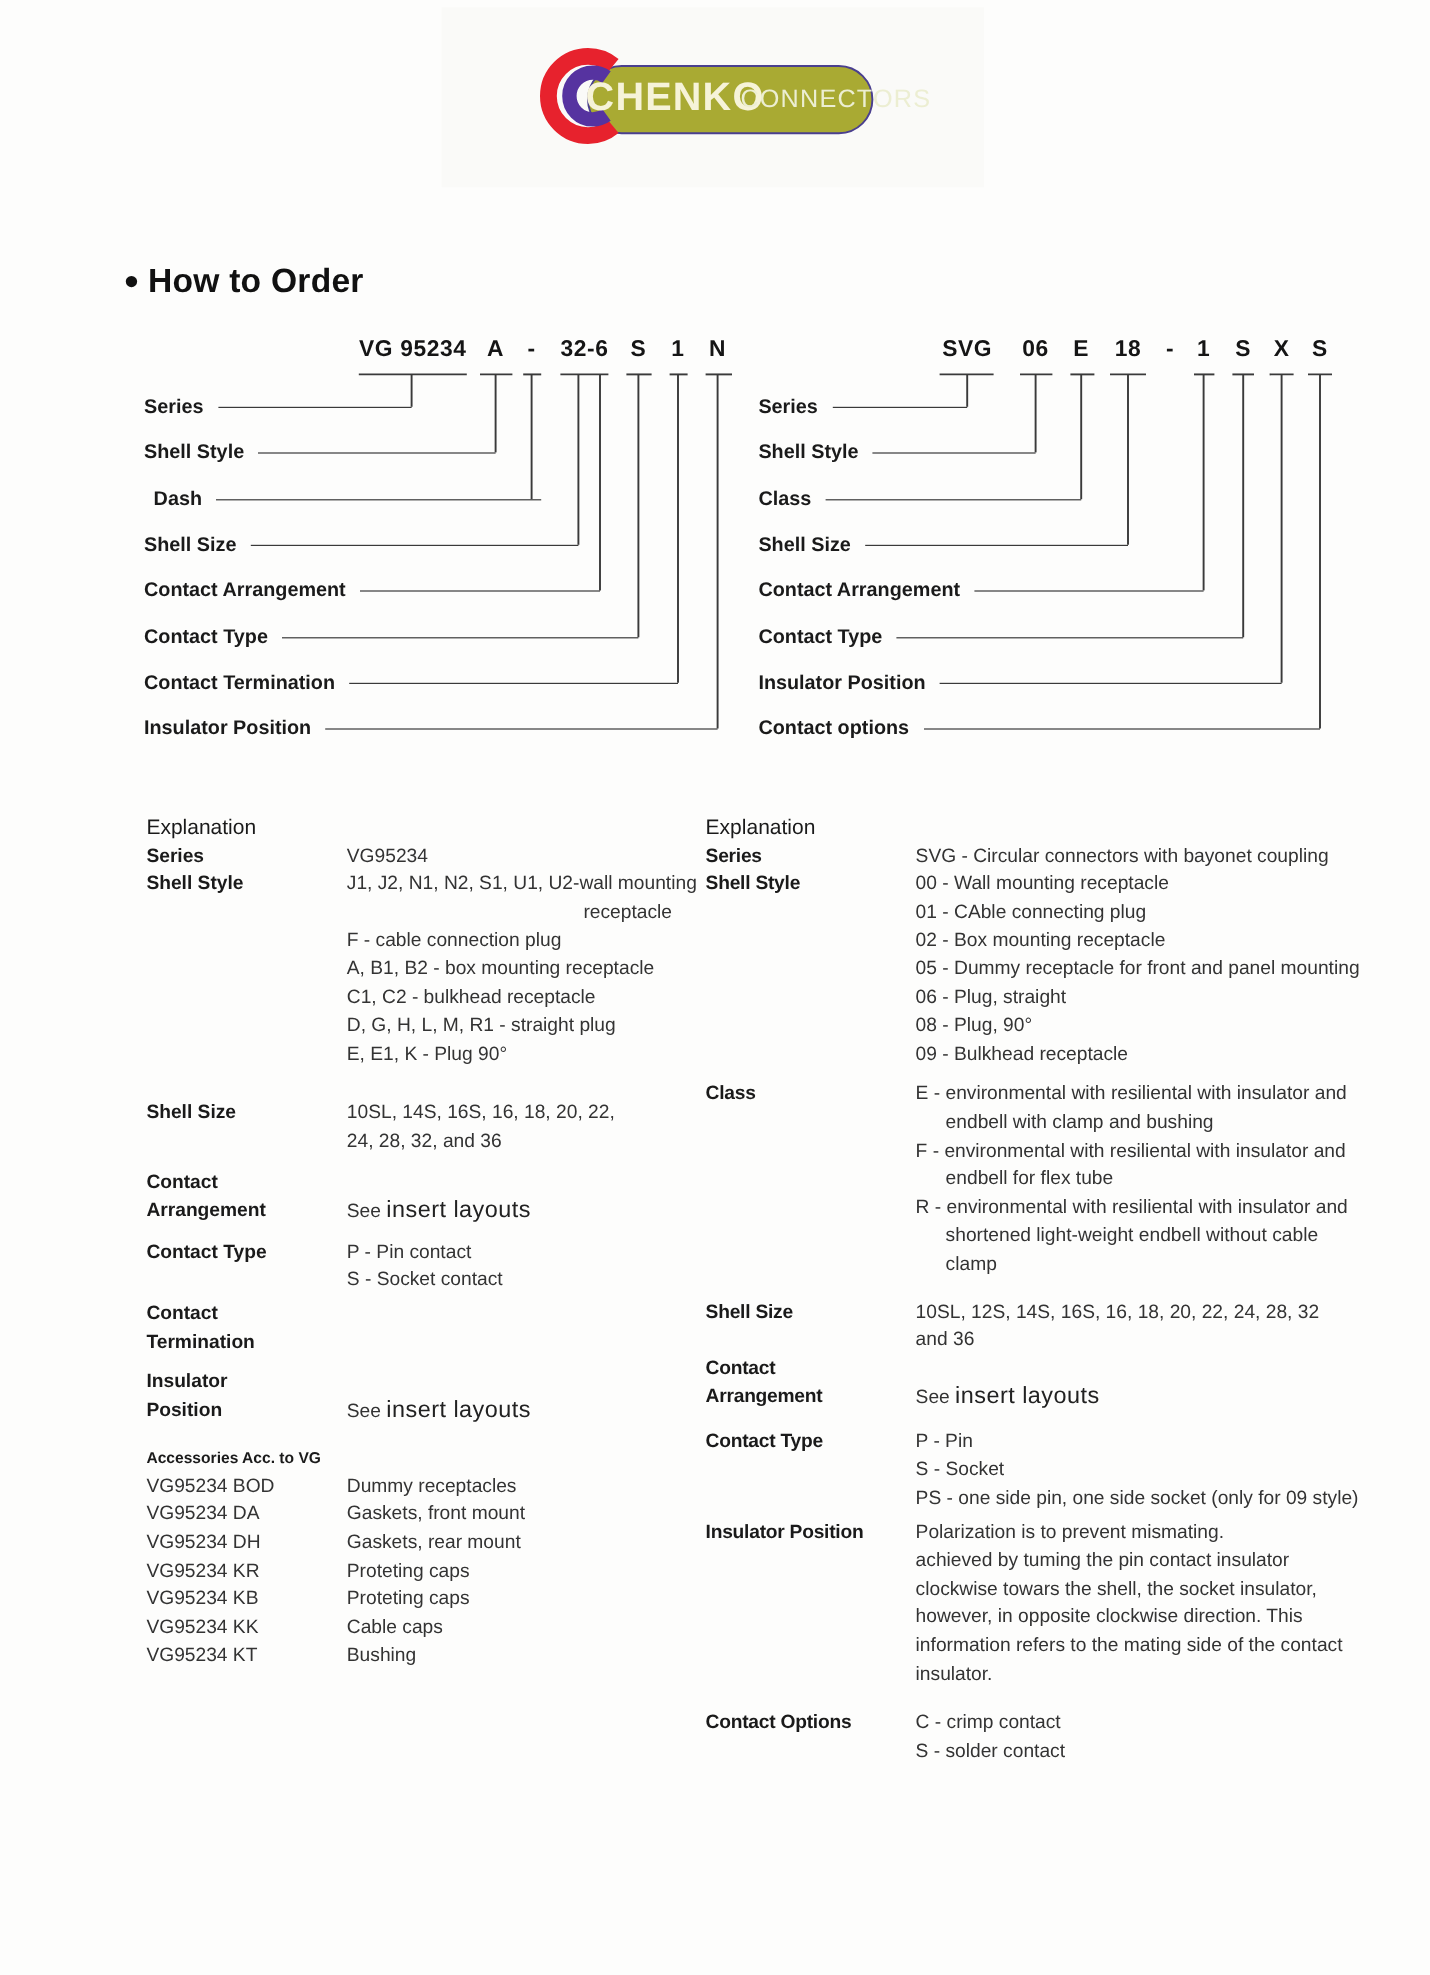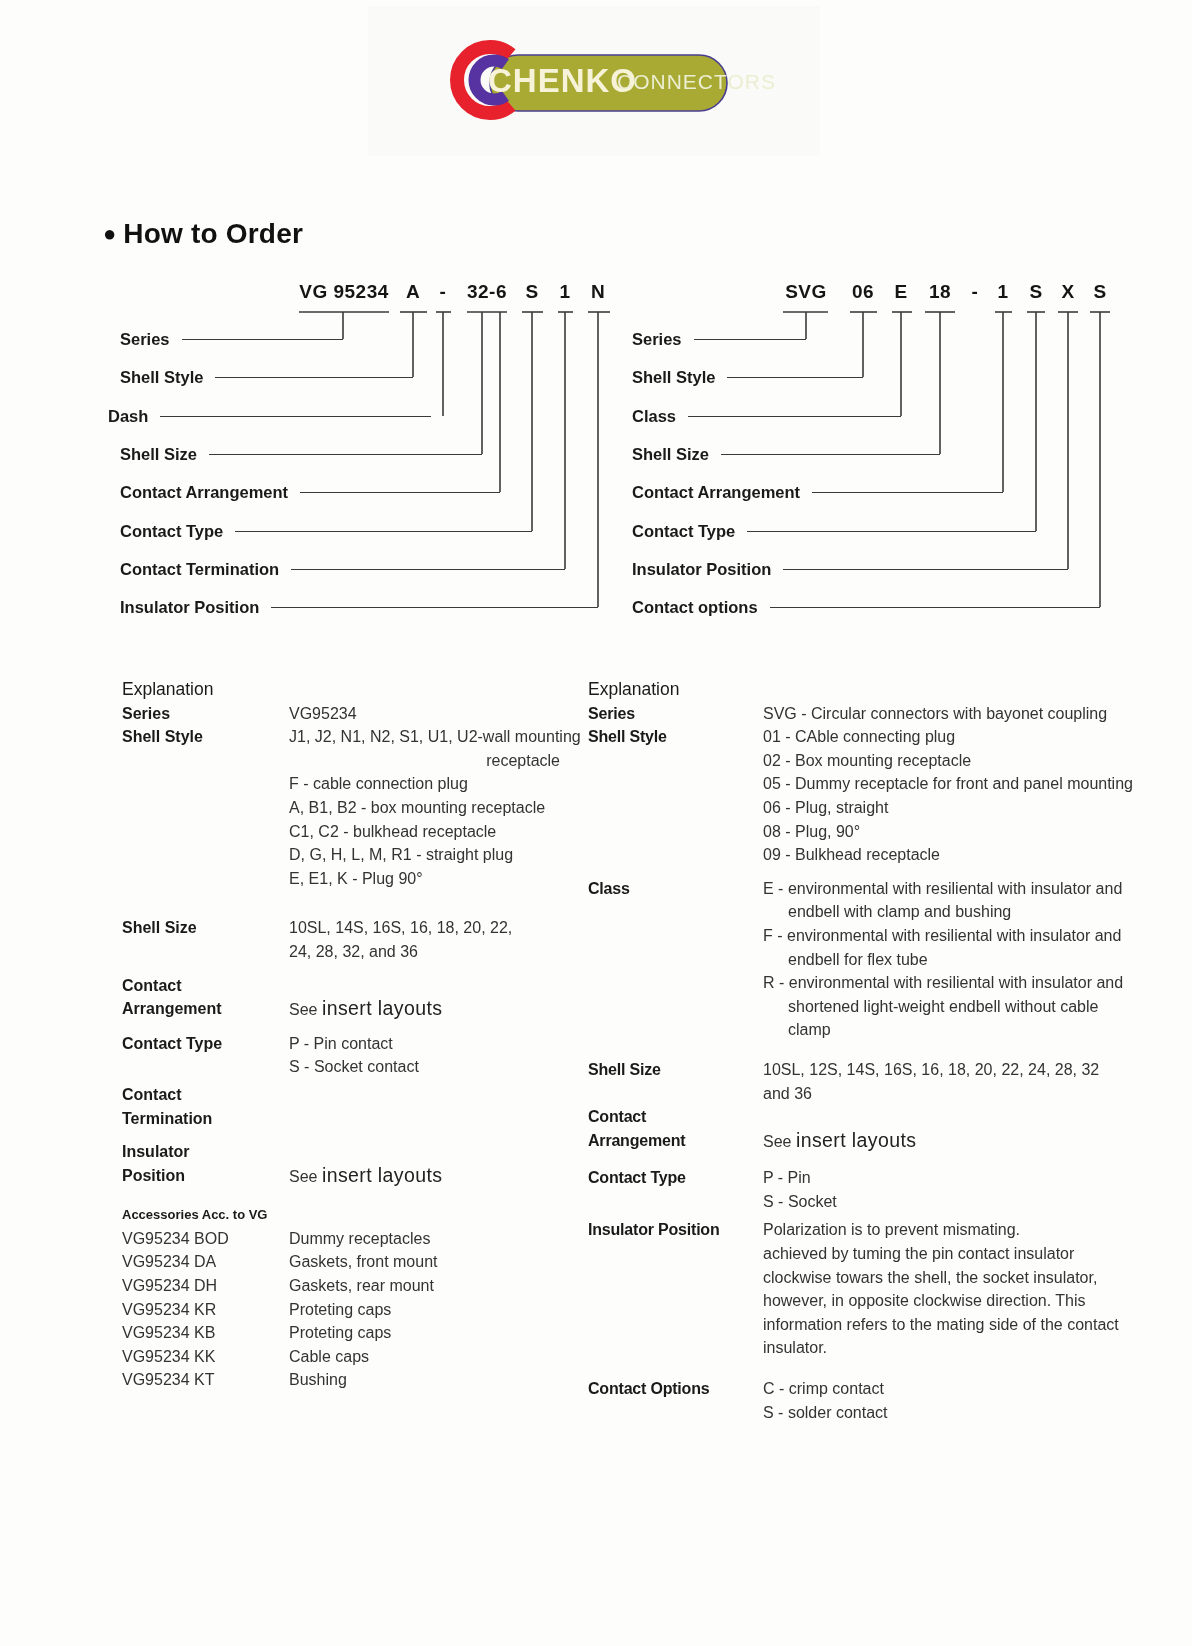--- a/index.html
+++ b/index.html
@@ -122,21 +122,21 @@
   <span class="code" style="left:1100px">S</span>
 
   <div class="dlabel" style="left:120px;top:327px;width:223px">
       <span>Series</span>
       <i class="lead"></i>
     </div>
   <div class="dlabel" style="left:120px;top:365px;width:293px">
       <span>Shell Style</span>
       <i class="lead"></i>
     </div>
-  <div class="dlabel" style="left:108px;top:404px;width:323px">
+  <div class="dlabel" style="left:128px;top:404px;width:323px">
       <span>Dash</span>
       <i class="lead"></i>
     </div>
   <div class="dlabel" style="left:120px;top:442px;width:362px">
       <span>Shell Size</span>
       <i class="lead"></i>
     </div>
   <div class="dlabel" style="left:120px;top:480px;width:380px">
       <span>Contact Arrangement</span>
       <i class="lead"></i>
@@ -306,20 +306,21 @@
     <div class="exrow">
       <div class="exlabel">Series</div>
       <div class="exval">
           <div>SVG - Circular connectors with bayonet coupling</div>
         </div>
     </div>
 
     <div class="exrow">
       <div class="exlabel">Shell Style</div>
       <div class="exval">
+        <div>00 - Wall mounting receptacle</div>
         <div>01 - CAble connecting plug</div>
         <div>02 - Box mounting receptacle</div>
         <div>05 - Dummy receptacle for front and panel mounting</div>
         <div>06 - Plug, straight</div>
         <div>08 - Plug, 90°</div>
         <div>09 - Bulkhead receptacle</div>
       </div>
     </div>
 
     <div class="exrow mt10">
@@ -352,20 +353,21 @@
       <div class="exval">
           <div><span>See</span> <span class="insert">insert layouts</span></div>
         </div>
     </div>
 
     <div class="exrow mt13">
       <div class="exlabel">Contact Type</div>
       <div class="exval">
         <div>P - Pin</div>
         <div>S - Socket</div>
+        <div>PS - one side pin, one side socket (only for 09 style)</div>
       </div>
     </div>
 
     <div class="exrow mt5">
       <div class="exlabel">Insulator Position</div>
       <div class="exval">
         <div>Polarization is to prevent mismating.</div>
         <div>achieved by tuming the pin contact insulator</div>
         <div>clockwise towars the shell, the socket insulator,</div>
         <div>however, in opposite clockwise direction. This</div>

